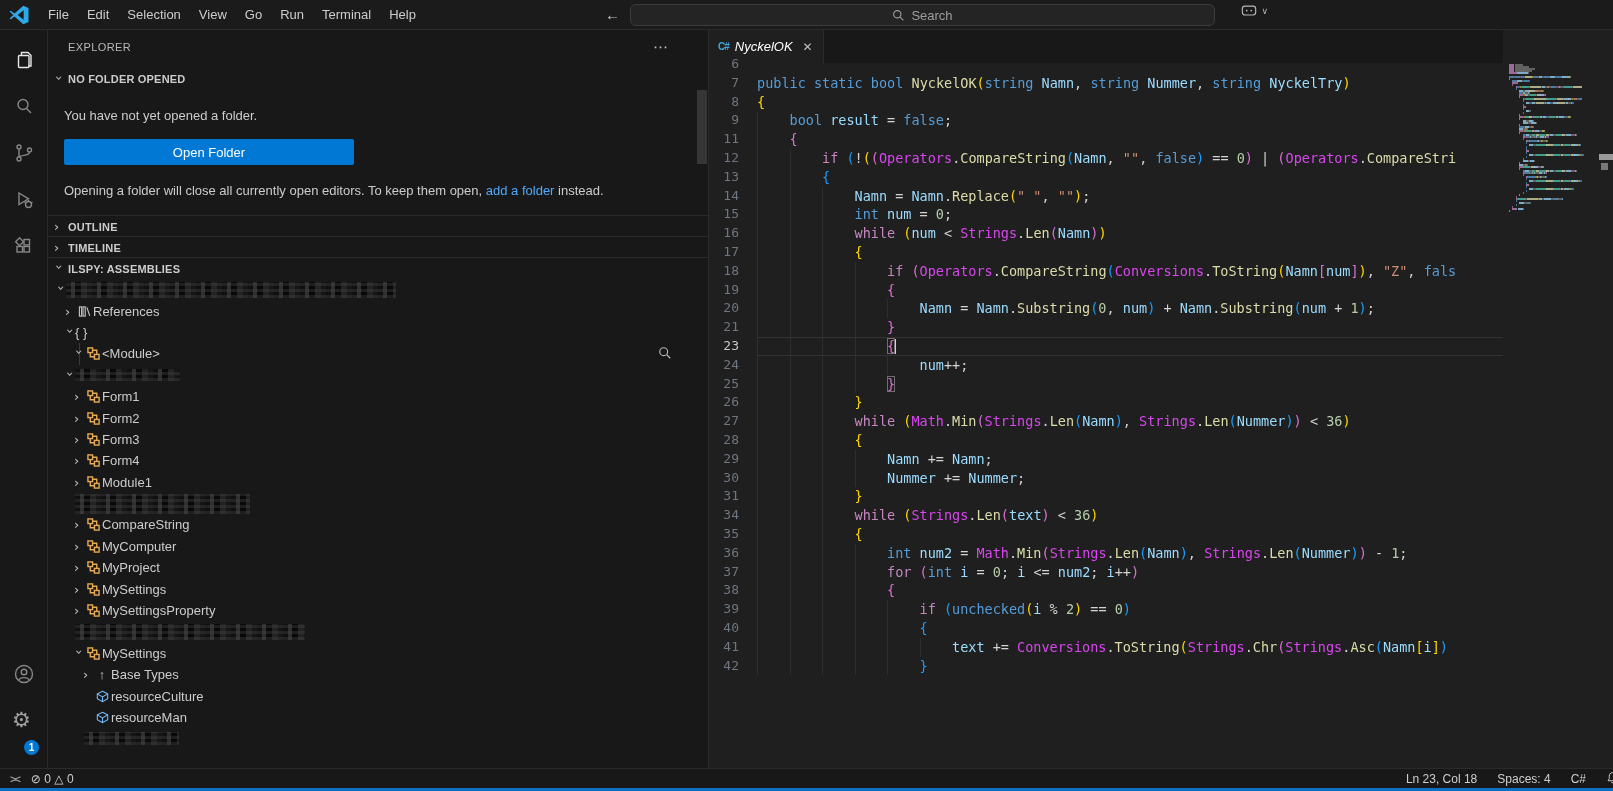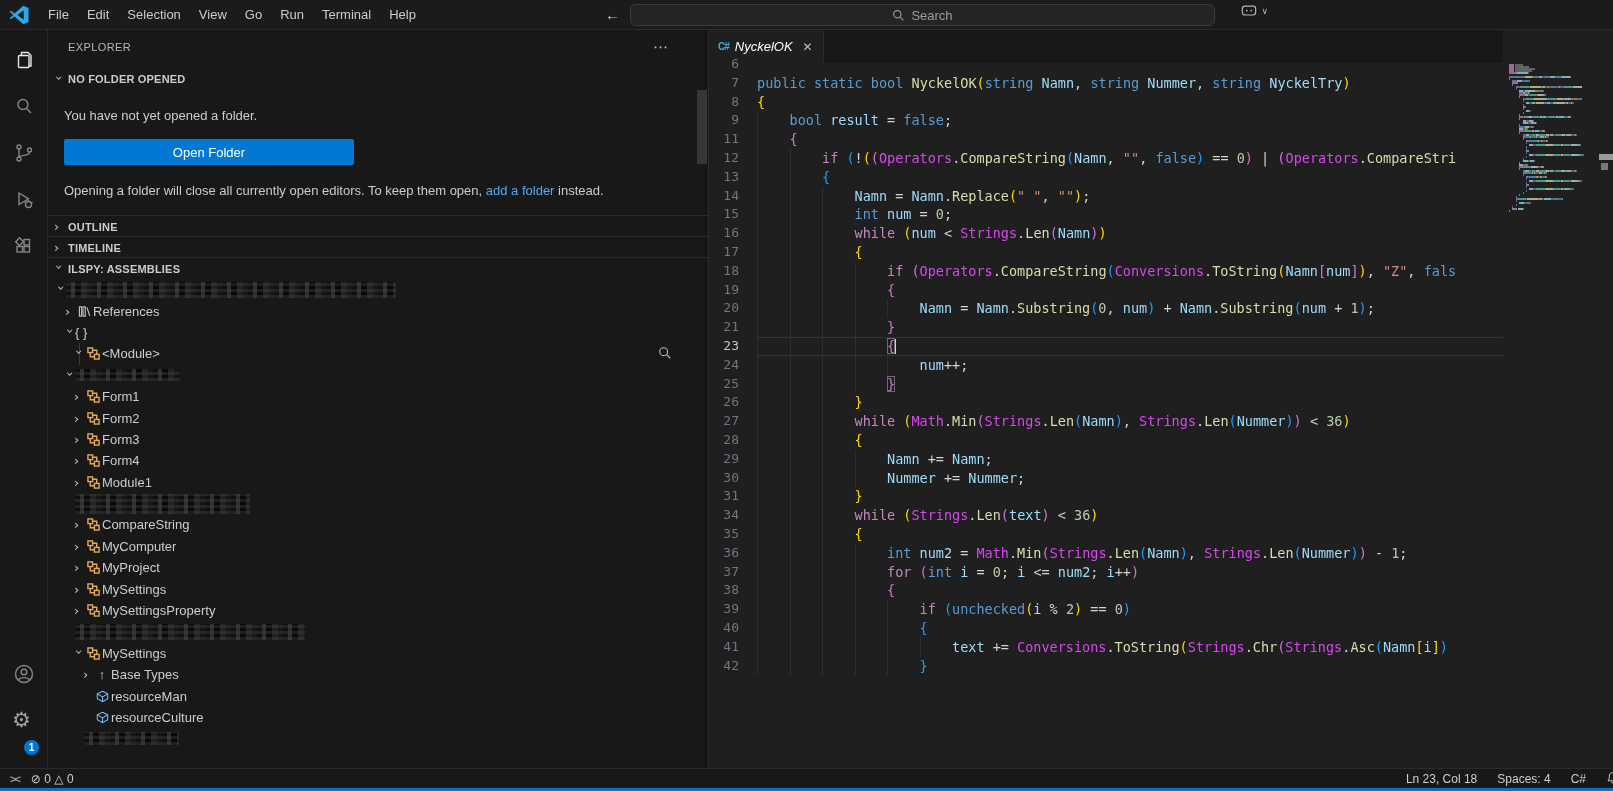--- a/index.html
+++ b/index.html
@@ -417,31 +417,31 @@
         <span class="tlabel">Base Types</span>
       </div>
       <div class="trow" style="padding-left: 35px;">
         <span class="chev"></span>
         <span class="ticon">
           <svg width="13" height="13" viewBox="0 0 14 15" style="stroke:#75BEFF;fill:none;stroke-width:1.2;">
             <polygon points="7,1.5 13,4.5 13,10 7,13.5 1,10 1,4.5"></polygon>
             <path d="M1 4.5 L7 8 L13 4.5 M7 8 V13.5"></path>
           </svg>
         </span>
-        <span class="tlabel">resourceMan</span>
+        <span class="tlabel">resourceCulture</span>
       </div>
       <div class="trow" style="padding-left: 35px;">
         <span class="chev"></span>
         <span class="ticon">
           <svg width="13" height="13" viewBox="0 0 14 15" style="stroke:#75BEFF;fill:none;stroke-width:1.2;">
             <polygon points="7,1.5 13,4.5 13,10 7,13.5 1,10 1,4.5"></polygon>
             <path d="M1 4.5 L7 8 L13 4.5 M7 8 V13.5"></path>
           </svg>
         </span>
-        <span class="tlabel">resourceCulture</span>
+        <span class="tlabel">resourceMan</span>
       </div>
       <div class="trow" style="padding-left: 26px;">
         <span class="chev"></span>
         <span class="redact" style="width: 95px; height: 13px;"></span>
       </div>
     </div>
   <div id="sidebar-scrollbar"></div>
 </div>
 
 <div id="editor">

